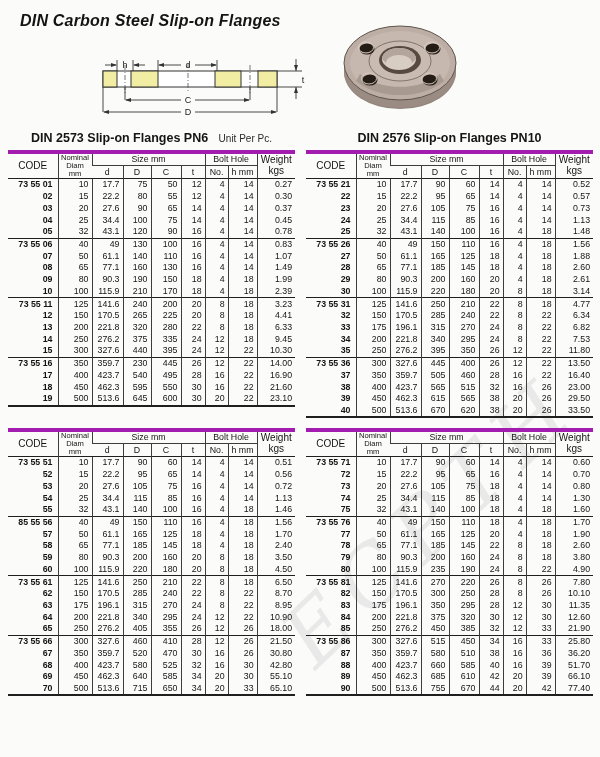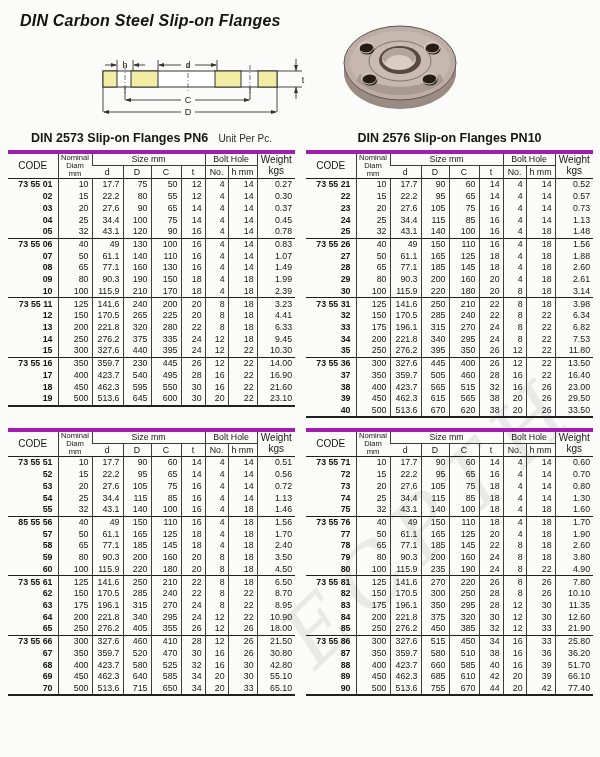--- a/index.html
+++ b/index.html
@@ -559,21 +559,21 @@
           </tr>
           <tr class="group-start">
             <td>73 55 31</td>
             <td>125</td>
             <td>141.6</td>
             <td>250</td>
             <td>210</td>
             <td>22</td>
             <td>8</td>
             <td>18</td>
-            <td>3.98</td>
+            <td>4.77</td>
           </tr>
           <tr>
             <td>32</td>
             <td>150</td>
             <td>170.5</td>
             <td>285</td>
             <td>240</td>
             <td>22</td>
             <td>8</td>
             <td>22</td>

